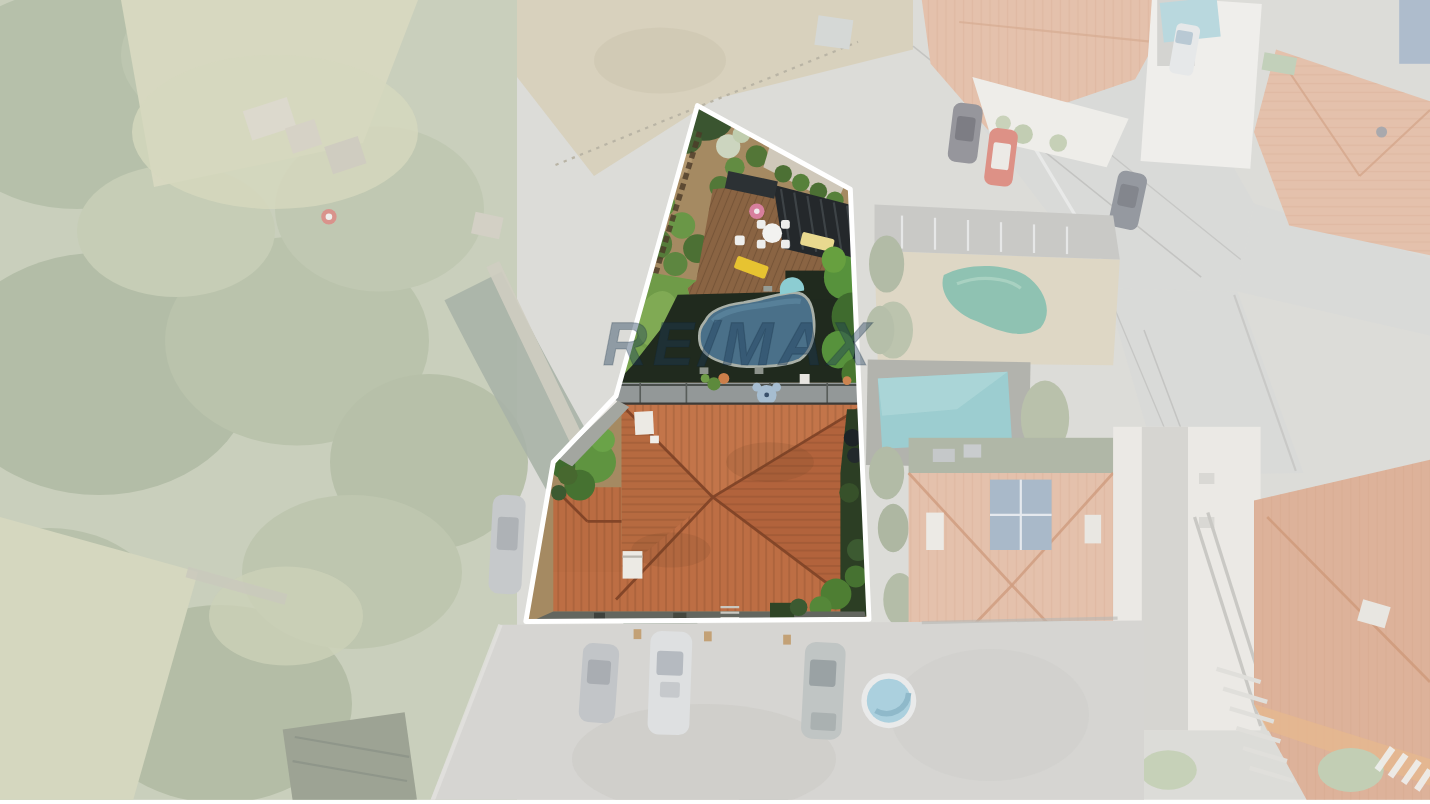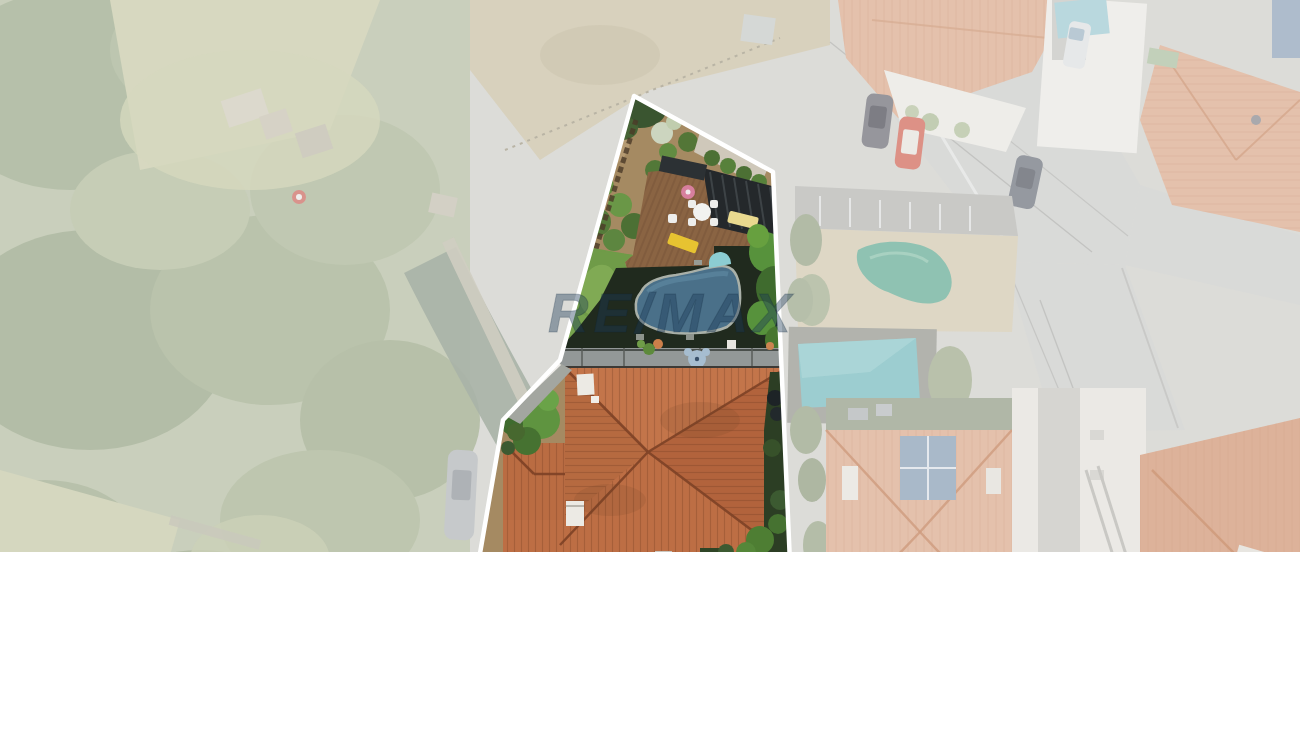--- a/index.html
+++ b/index.html
@@ -1,16 +1,16 @@
 <!DOCTYPE html>
 <html><head>
 <meta charset="utf-8">
 <style>
   html,body{margin:0;padding:0;background:#ffffff;}
-  .stage{position:relative;width:1300px;height:552px;overflow:hidden;
+  .stage{position:relative;width:1300px;height:727px;overflow:hidden;
          font-family:"Liberation Sans", sans-serif;}
   svg{display:block;width:1300px;height:731px;}
   .wm{font-family:"Liberation Sans", sans-serif;font-weight:bold;font-style:italic;
       font-size:56px;letter-spacing:5px;}
 </style>
 </head>
 <body>
 
 <div class="stage">
 <svg viewBox="0 0 1300 731" xmlns="http://www.w3.org/2000/svg">

